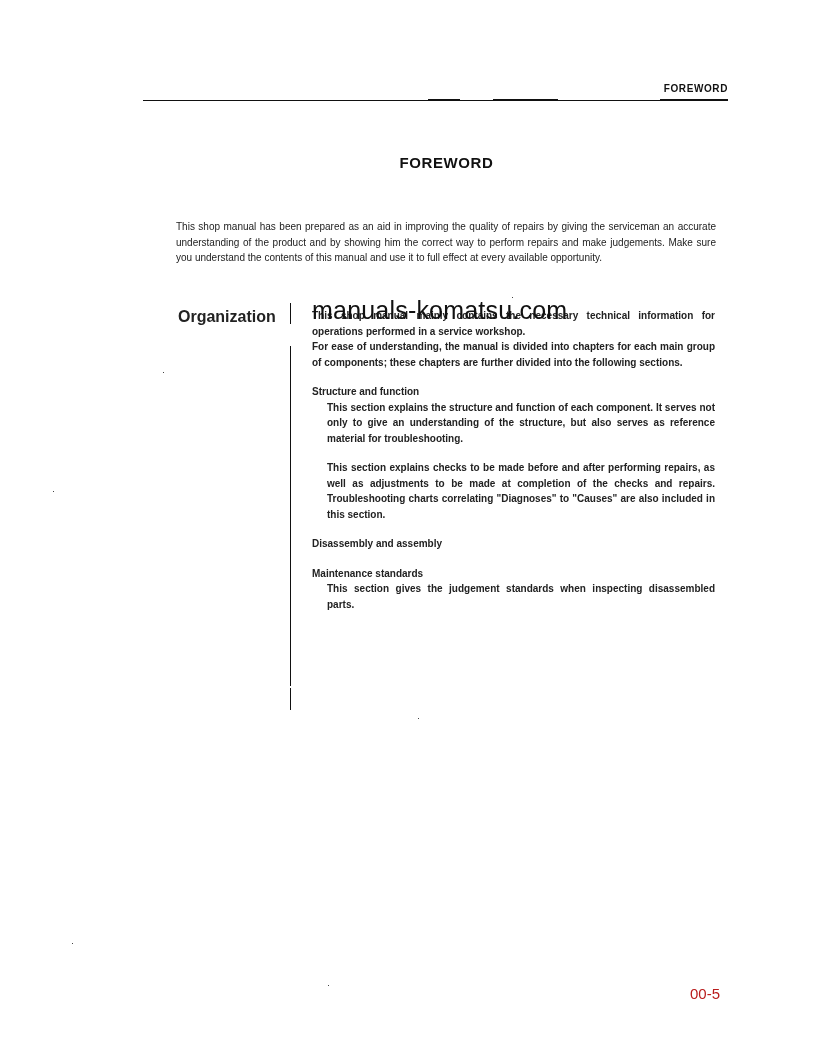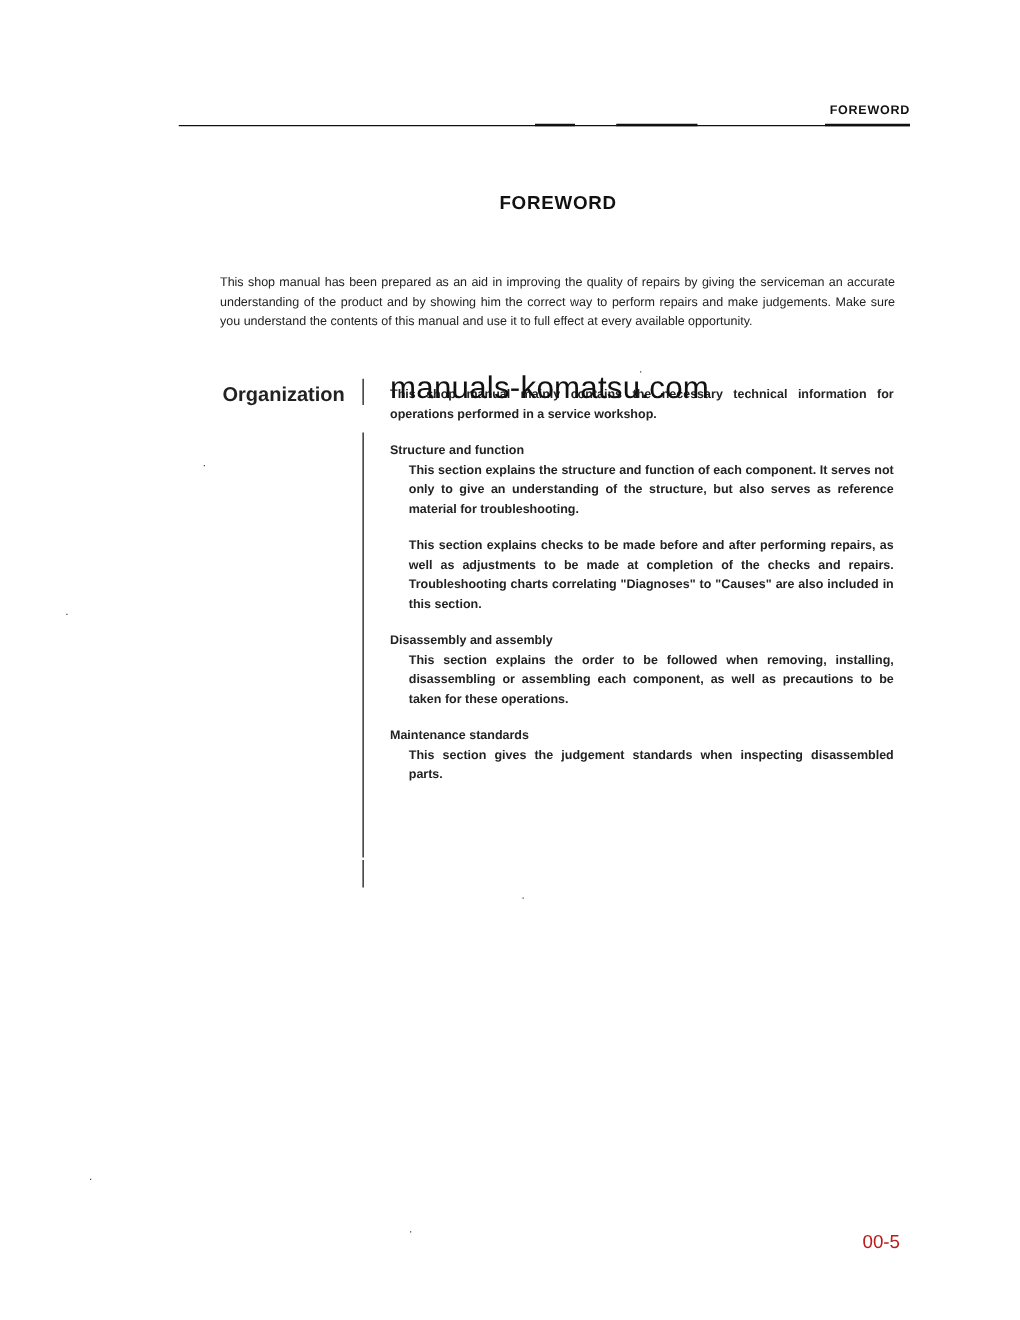--- a/index.html
+++ b/index.html
@@ -139,33 +139,33 @@
 <p class="intro" style="margin:0;">This shop manual has been prepared as an aid in improving the quality of repairs by giving the serviceman an accurate understanding of the product and by showing him the correct way to perform repairs and make judgements.  Make sure you understand the contents of this manual and use it to full effect at every available opportunity.</p>
 
 <div class="side-label">Organization</div>
 
 <div class="vbar" style="top:303px;height:21px;"></div>
 <div class="vbar" style="top:346px;height:340px;"></div>
 <div class="vbar" style="top:688px;height:22px;"></div>
 
 <div class="org-body">
   <p>This shop manual mainly contains the necessary technical information for operations performed in a service workshop.</p>
+  <p>For ease of understanding, the manual is divided into chapters for each main group of components; these chapters are further divided into the following sections.</p>
 
   <div class="section">
     <p class="section-title">Structure and function</p>
     <p class="section-text">This section explains the structure and function of each component.  It serves not only to give an understanding of the structure, but also serves as reference material for troubleshooting.</p>
   </div>
 
   <div class="section">
     <p class="section-text">This section explains checks to be made before and after performing repairs, as well as adjustments to be made at completion of the checks and repairs. Troubleshooting charts correlating "Diagnoses" to "Causes" are also included in this section.</p>
   </div>
 
   <div class="section">
     <p class="section-title">Disassembly and assembly</p>
-    <p class="section-text">This section explains the order to be followed when removing, installing, disassembling or assembling each component, as well as precautions to be taken for these operations.</p>
   </div>
 
   <div class="section">
     <p class="section-title">Maintenance standards</p>
     <p class="section-text">This section gives the judgement standards when inspecting disassembled parts.</p>
   </div>
 </div>
 
 <div class="watermark">manuals-komatsu.com</div>
 

